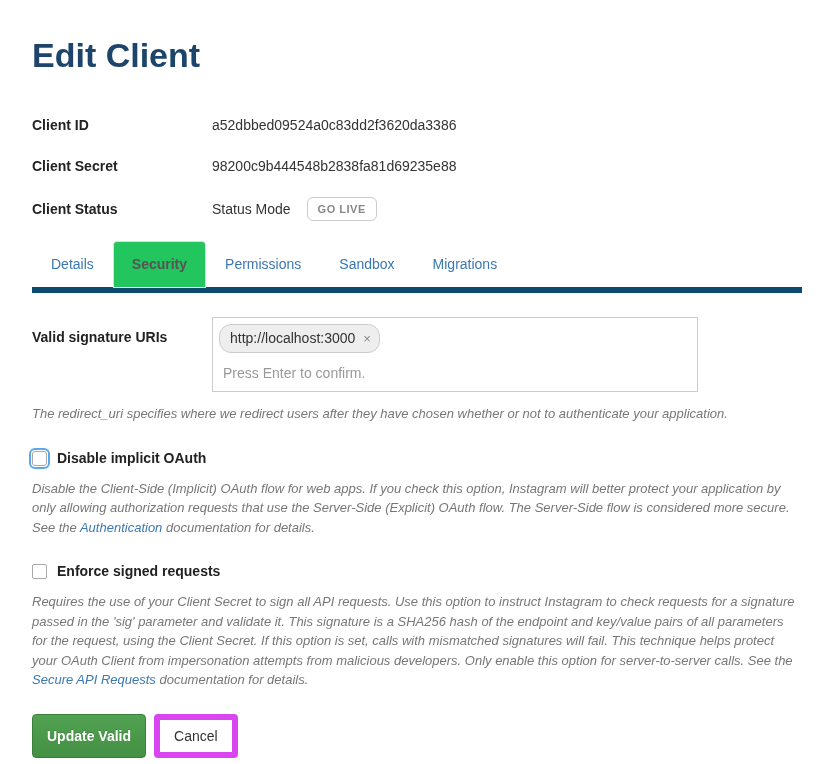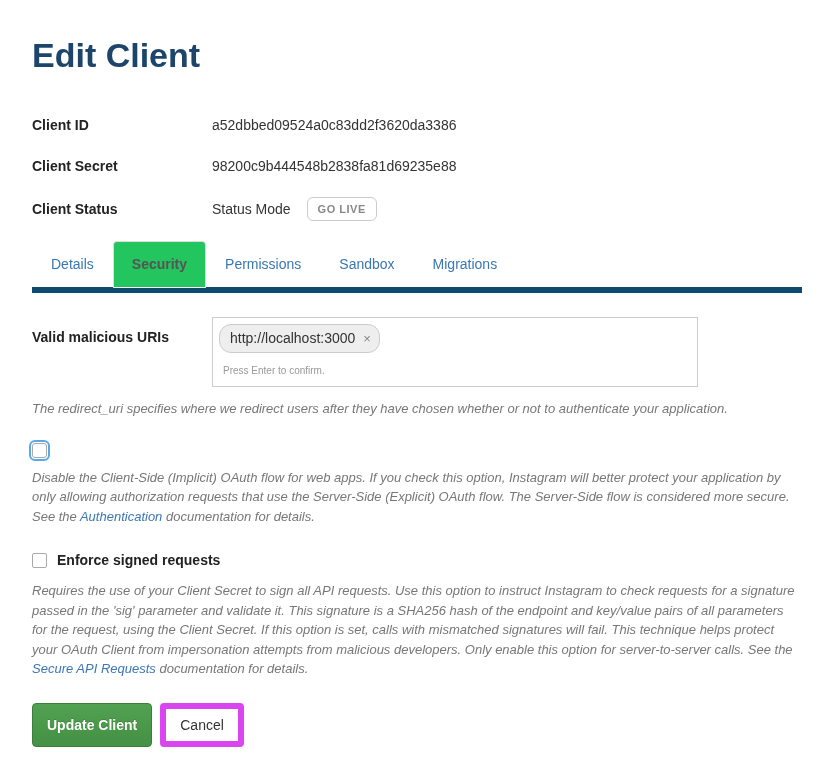--- a/index.html
+++ b/index.html
@@ -106,21 +106,21 @@
       font-size: 13px;
       cursor: pointer;
       padding: 0 2px;
     }
     .confirm-input {
       width: calc(100% - 12px);
       border: none;
       outline: none;
       padding: 6px 4px 8px 4px;
       margin: 0 6px 2px 6px;
-      font-size: 10px;
+      font-size: 14px;
       color: #333;
     }
     .confirm-input::placeholder { color: #999; }
     .help-text {
       font-style: italic;
       color: #777;
       font-size: 13px;
       margin-bottom: 24px;
       line-height: 1.5;
     }
@@ -206,45 +206,46 @@
 
 <div class="tabs">
   <div class="tab">Details</div>
   <div class="tab active">Security</div>
   <div class="tab">Permissions</div>
   <div class="tab">Sandbox</div>
   <div class="tab">Migrations</div>
 </div>
 
 <div class="form-row">
-  <div class="form-label">Valid malicious URIs</div>
+  <div class="form-label">Valid signature URIs</div>
   <div class="uri-box">
     <span class="tag">
       <span>http://localhost:3000</span>
       <span class="tag-remove">×</span>
     </span>
     <input type="text" class="confirm-input" placeholder="Press Enter to confirm." style="">
   </div>
 </div>
 
 <p class="help-text">The redirect_uri specifies where we redirect users after they have chosen whether or not to authenticate your application.</p>
 
 <div class="checkbox-row">
   <div class="cb focused"></div>
+  <span class="checkbox-label">Disable implicit OAuth</span>
 </div>
 
 <p class="help-text">
   <span>Disable the Client-Side (Implicit) OAuth flow for web apps. If you check this option, Instagram will better protect your application by only allowing authorization requests that use the Server-Side (Explicit) OAuth flow. The Server-Side flow is considered more secure. See the </span><a href="#">Authentication</a><span> documentation for details.</span>
 </p>
 
 <div class="checkbox-row">
   <div class="cb"></div>
   <span class="checkbox-label">Enforce signed requests</span>
 </div>
 
 <p class="help-text">
   <span>Requires the use of your Client Secret to sign all API requests. Use this option to instruct Instagram to check requests for a signature passed in the 'sig' parameter and validate it. This signature is a SHA256 hash of the endpoint and key/value pairs of all parameters for the request, using the Client Secret. If this option is set, calls with mismatched signatures will fail. This technique helps protect your OAuth Client from impersonation attempts from malicious developers. Only enable this option for server-to-server calls. See the </span><a href="#">Secure API Requests</a><span> documentation for details.</span>
 </p>
 
 <div class="btn-row">
-  <button class="btn-primary">Update Client</button>
+  <button class="btn-primary">Update Valid</button>
   <button class="btn-secondary">Cancel</button>
 </div>
 
 </body></html>

